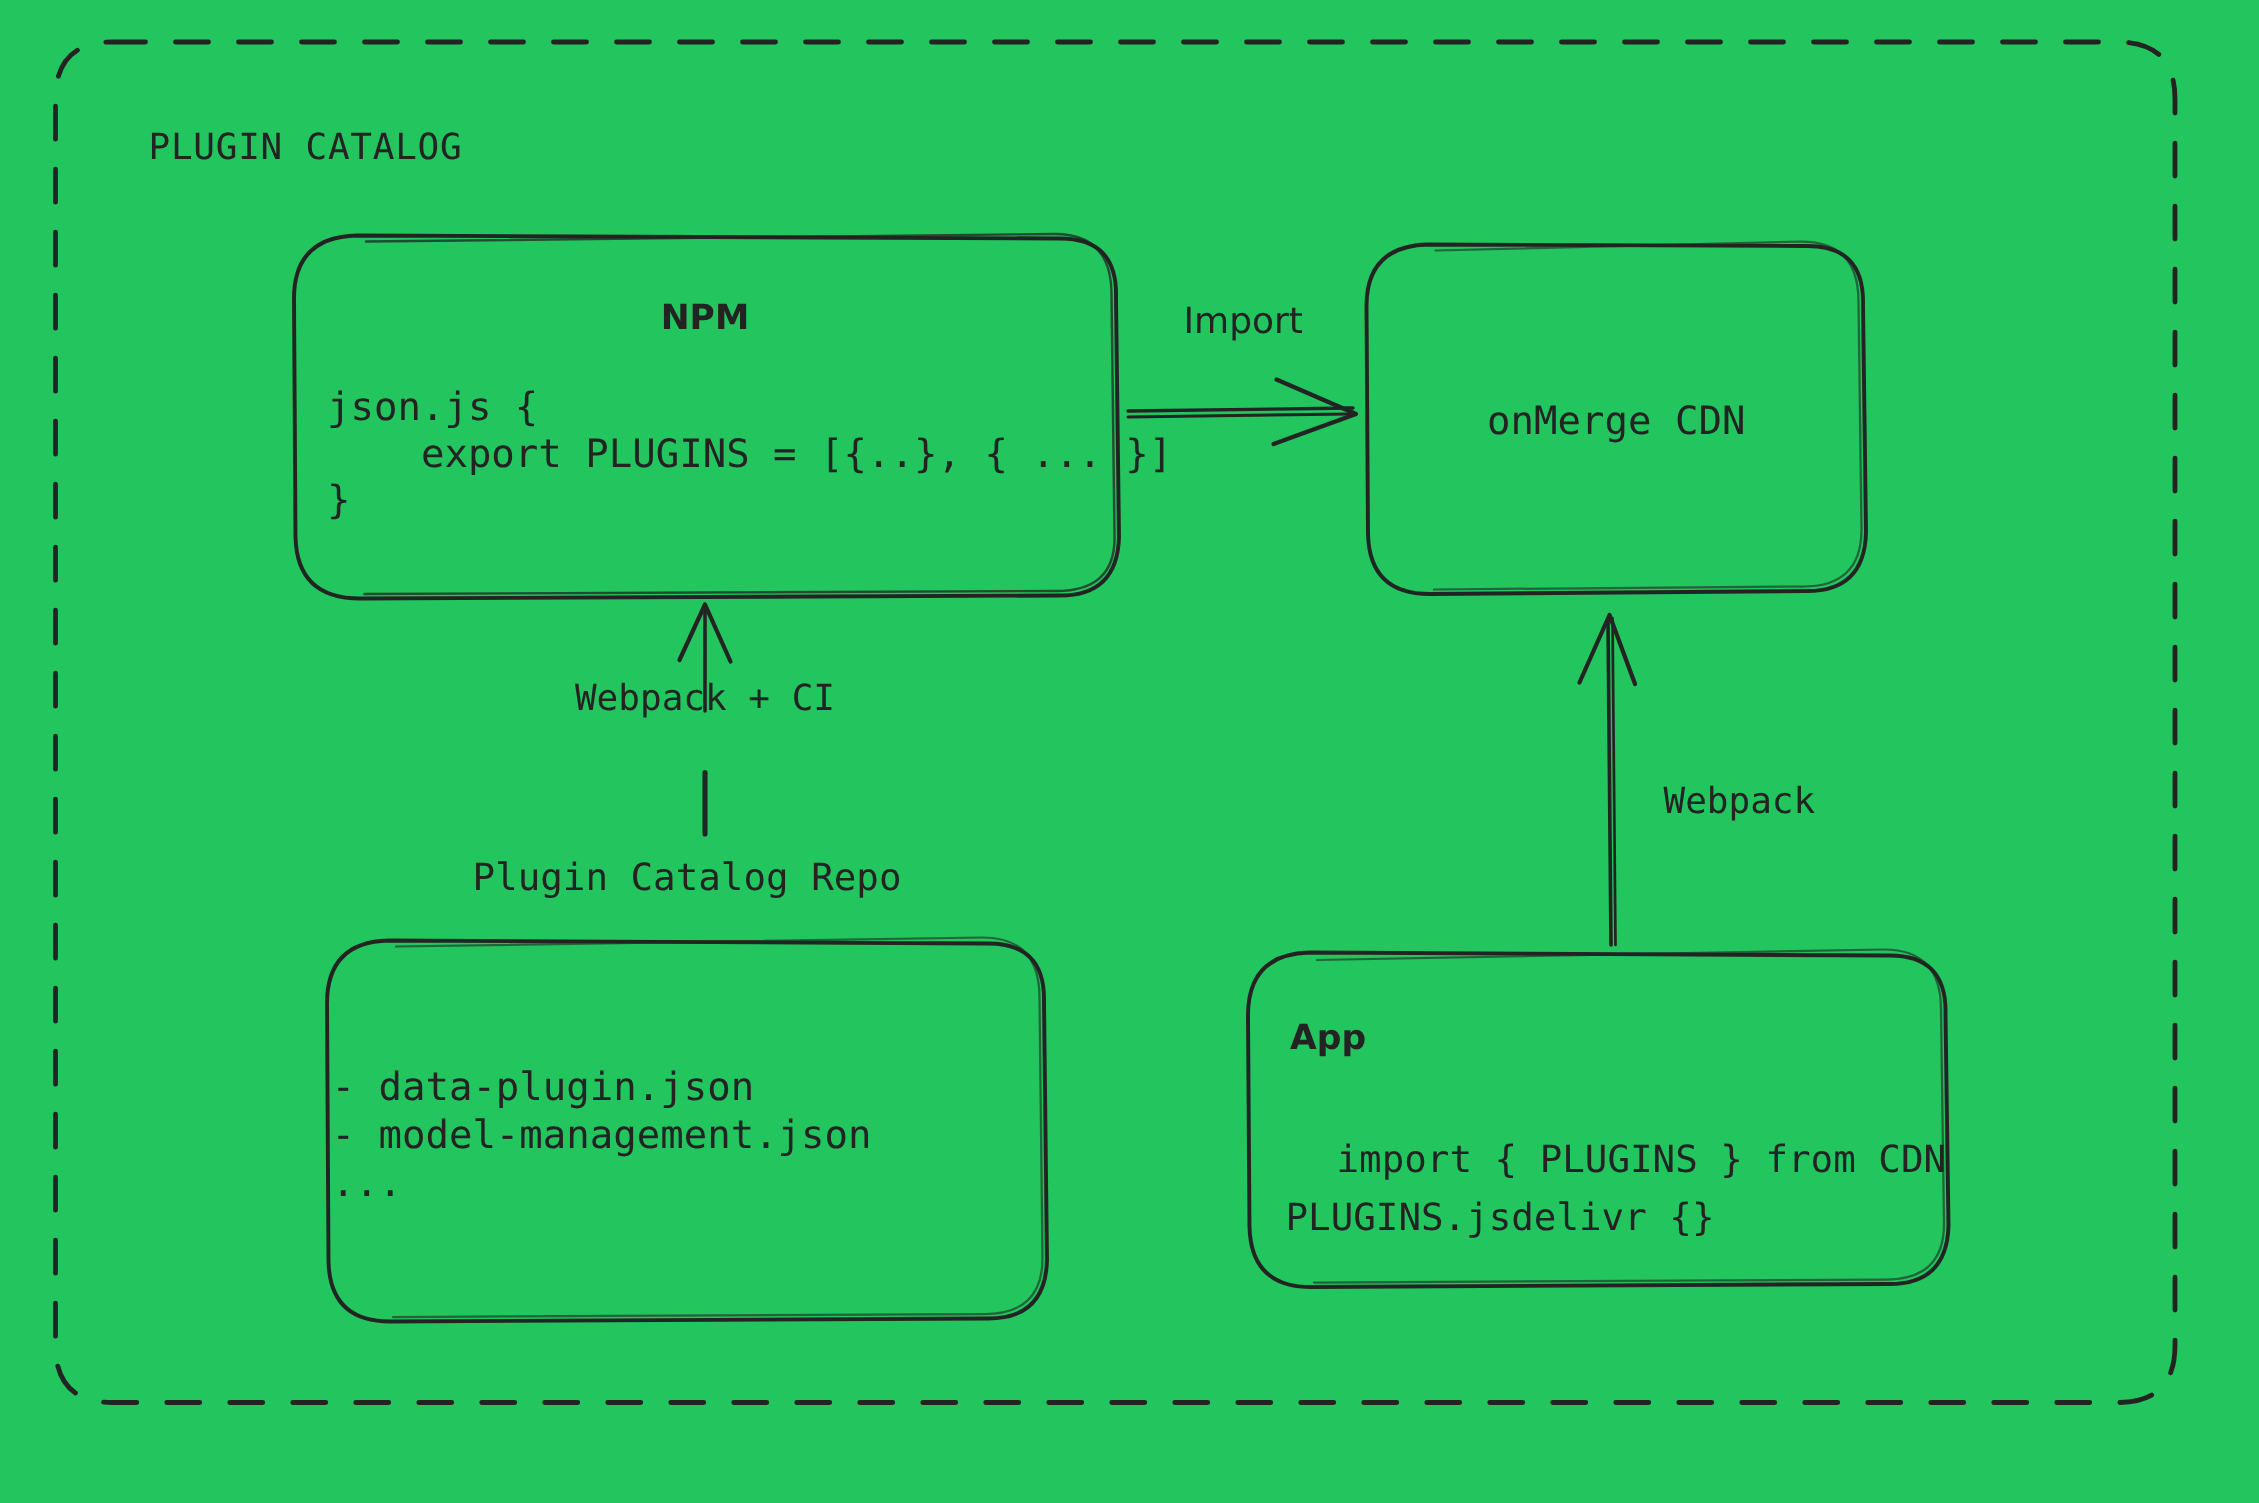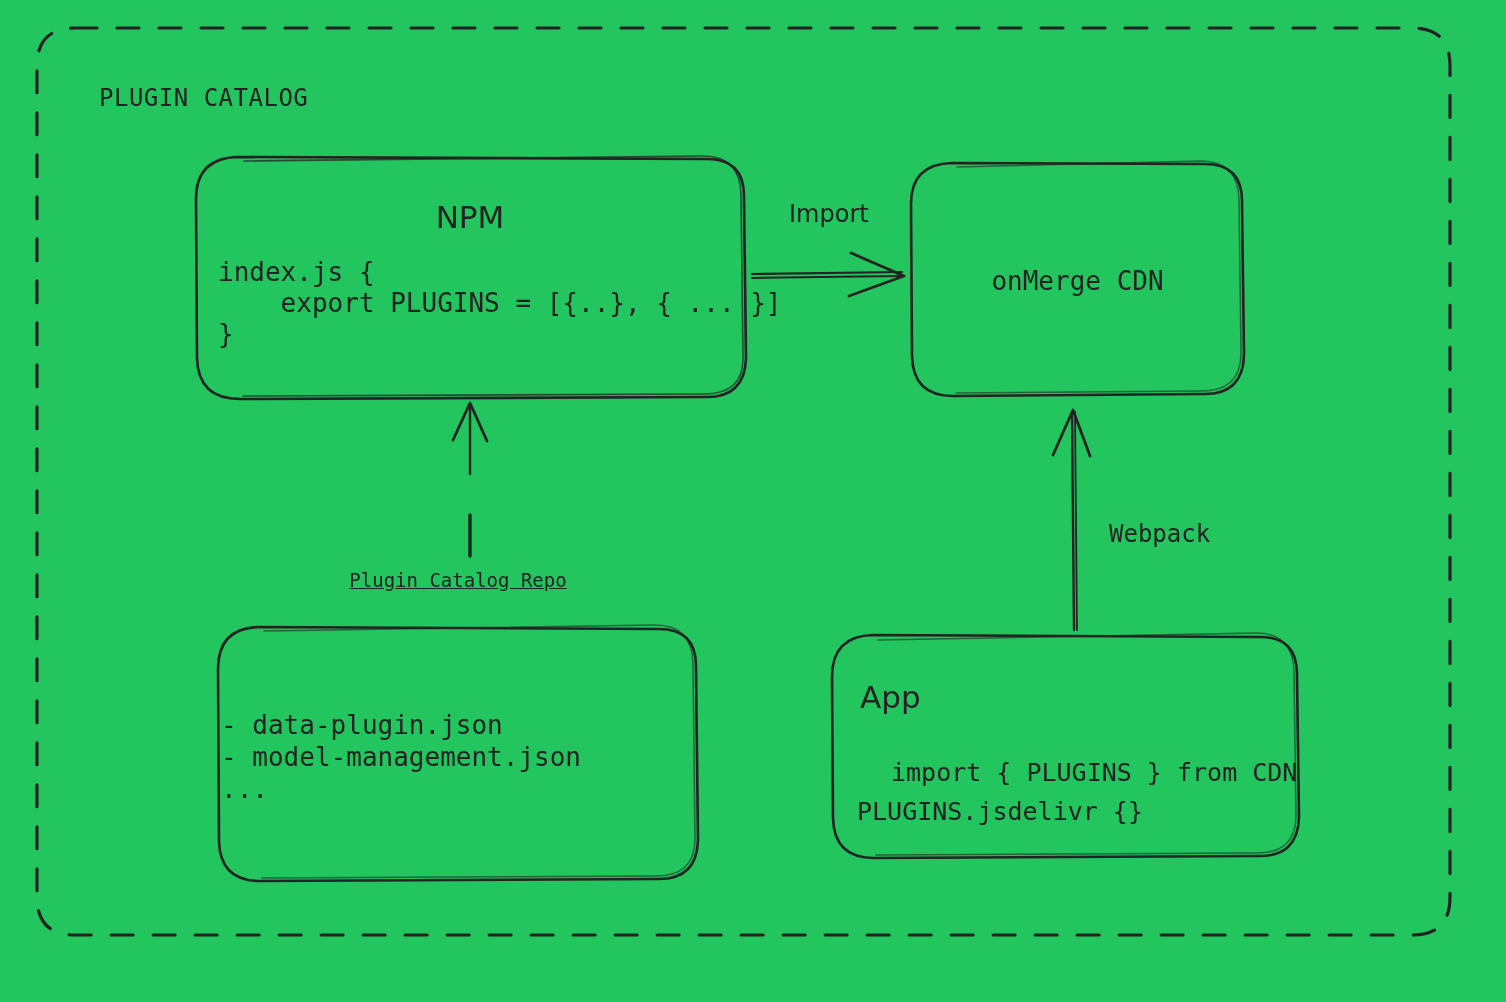--- a/index.html
+++ b/index.html
@@ -32,37 +32,37 @@
     font-family: "DejaVu Sans Mono", monospace;
   }
   .sans {
     font-family: "DejaVu Sans", sans-serif;
   }
   .group-title {
     font-size: 24px;
     letter-spacing: 0.5px;
   }
   .box-title-sans {
-    font-size: 31px;
+    font-size: 23px;
+    font-weight: bold;
   }
   .code {
     font-size: 26px;
   }
   .code-sm {
     font-size: 25px;
   }
   .edge-label-sans {
     font-size: 24px;
   }
   .edge-label-mono {
     font-size: 24px;
   }
   .caption {
-    font-size: 19px;
-    text-decoration: underline;
+    font-size: 25px;
   }
   .centered {
     text-align: center;
   }
 </style>
 </head>
 <body>
 
 <div id="canvas">
 
@@ -95,28 +95,29 @@
       <path d="M 1077,630 L 1075,412" stroke-width="1.8"></path>
       <path d="M 1053,455 L 1073,410 L 1090,456" stroke-width="2.8"></path>
 
     </g>
   </svg>
 
   <div class="txt mono group-title" style="left:99px; top:82px;">PLUGIN CATALOG</div>
 
   <div class="txt sans box-title-sans centered" style="left:196px; top:197px; width:548px;">NPM</div>
 
-  <div class="txt mono code" style="left:218px; top:255px;">index.js {</div>
+  <div class="txt mono code" style="left:218px; top:255px;">json.js {</div>
   <div class="txt mono code" style="left:218px; top:286px;">    export PLUGINS = [{..}, { ... }]</div>
   <div class="txt mono code" style="left:218px; top:317px;">}</div>
 
   <div class="txt mono code centered" style="left:911px; top:264px; width:333px;">onMerge CDN</div>
 
   <div class="txt sans edge-label-sans" style="left:789px; top:198px;">Import</div>
 
+  <div class="txt mono edge-label-mono centered" style="left:320px; top:449px; width:300px;">Webpack + CI</div>
 
   <div class="txt mono caption centered" style="left:218px; top:568px; width:480px;">Plugin Catalog Repo</div>
 
   <div class="txt mono code" style="left:221px; top:740px;">- model-management.json</div>
   <div class="txt mono code" style="left:221px; top:708px;">- data-plugin.json</div>
   <div class="txt mono code" style="left:221px; top:772px;">...</div>
 
   <div class="txt mono edge-label-mono" style="left:1109px; top:518px;">Webpack</div>
 
   <div class="txt sans box-title-sans" style="left:860px; top:677px;">App</div>

